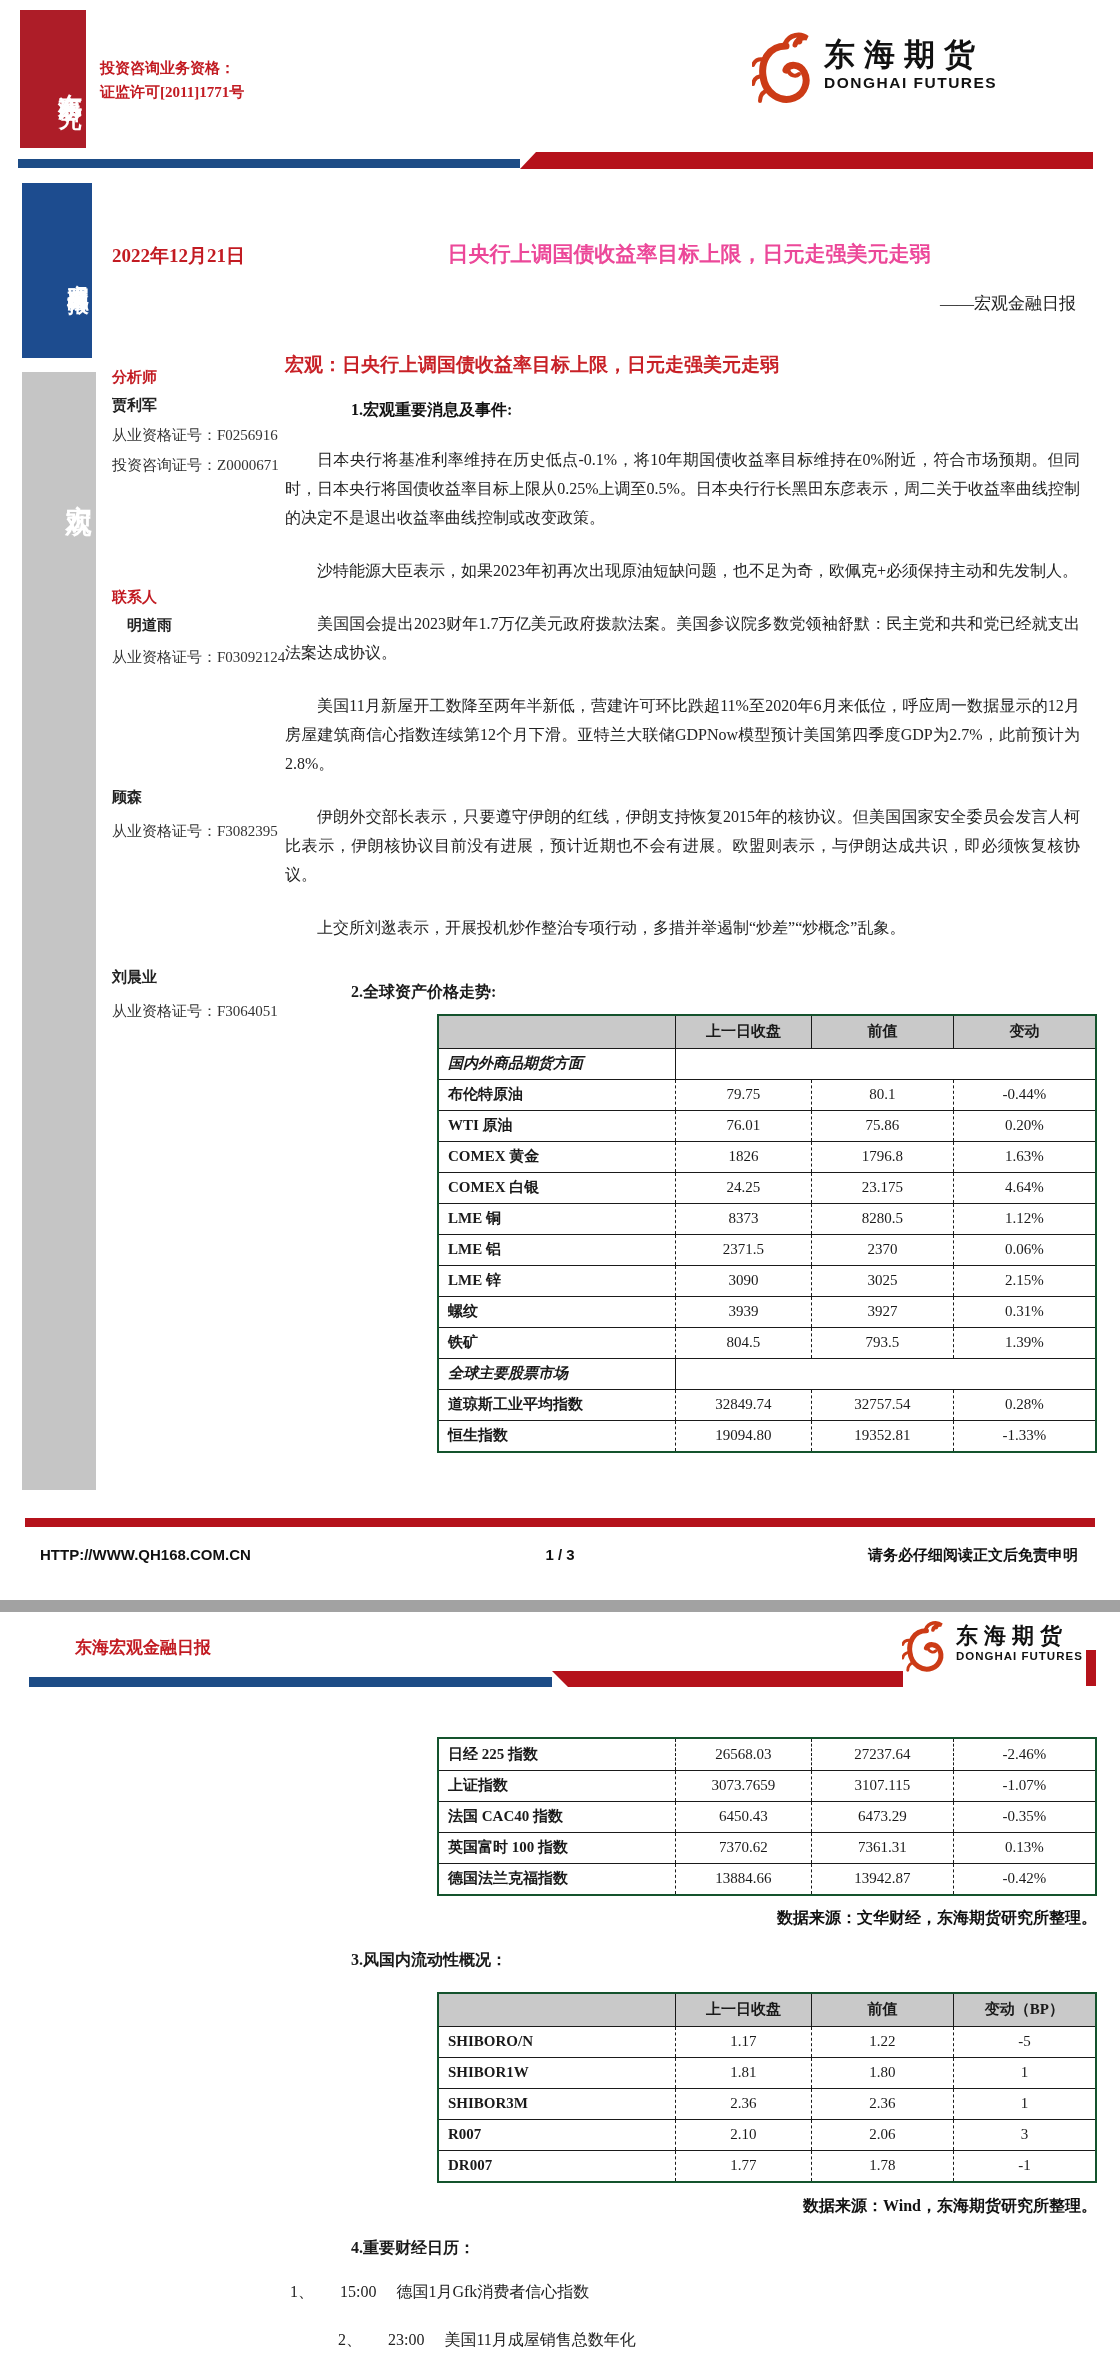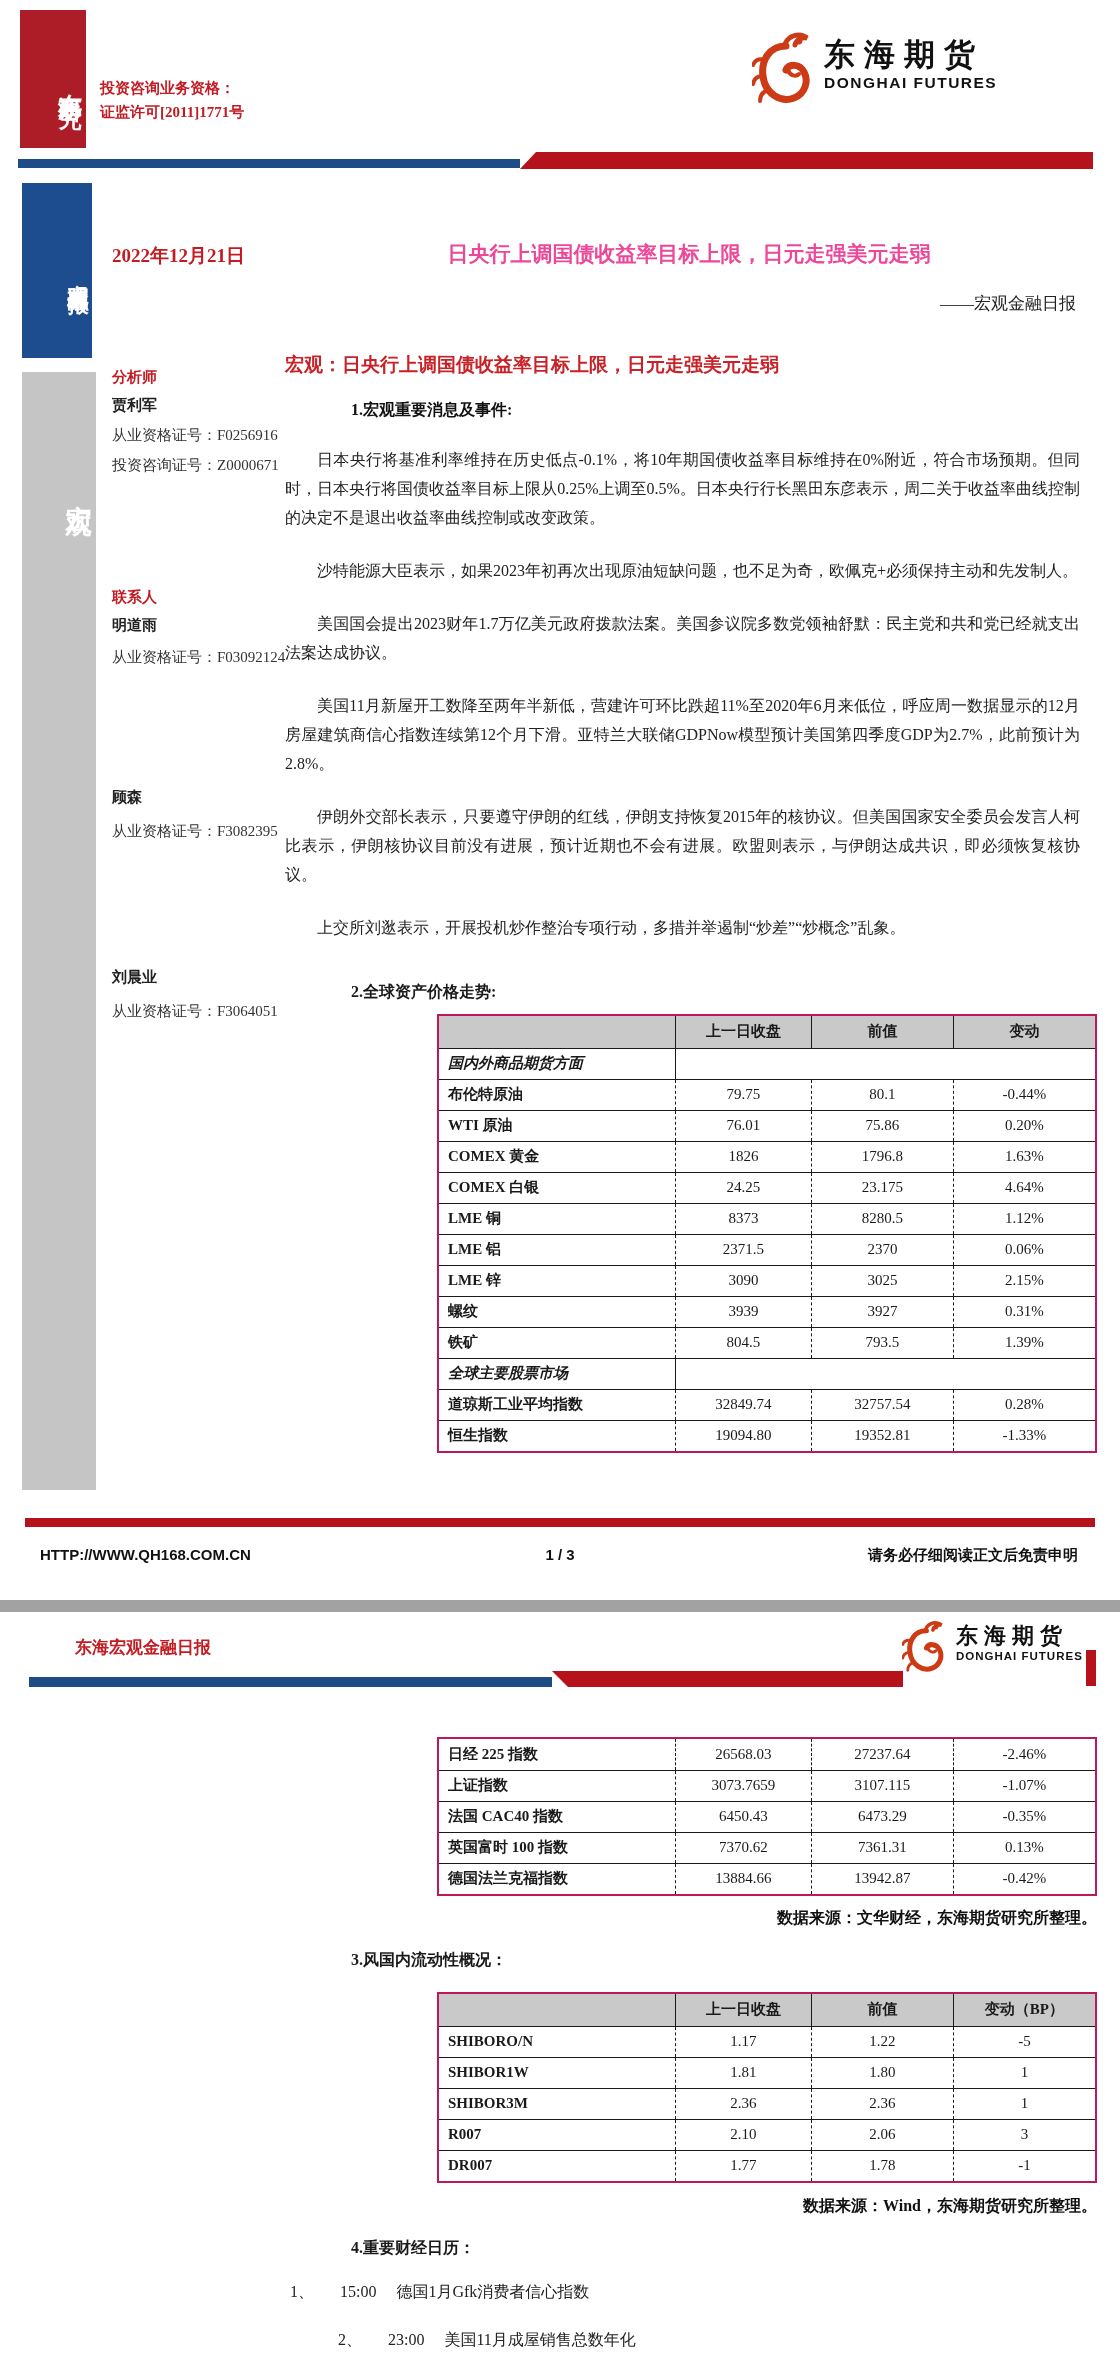--- a/index.html
+++ b/index.html
@@ -8,21 +8,21 @@
   .abs{position:absolute;}
 
   
   .vtab{display:flex;justify-content:center;color:#fff;font-weight:bold;
         writing-mode:vertical-rl;text-orientation:upright;}
   .red-tab{left:20px;top:10px;width:66px;height:138px;background:#ad1d28;font-size:24px;letter-spacing:4px;padding-top:6px;box-sizing:border-box;}
   .blue-tab{left:22px;top:183px;width:70px;height:175px;background:#1d4c8f;font-size:21px;letter-spacing:2px;padding-top:4px;box-sizing:border-box;}
   .gray-tab{left:22px;top:372px;width:74px;height:1118px;background:#c5c5c5;font-size:26px;letter-spacing:6px;
             padding-top:112px;box-sizing:border-box;justify-content:flex-start;}
 
-  .qual{left:100px;top:56px;color:#c21b22;font-weight:bold;font-size:15px;line-height:24px;margin-top:20px;}
+  .qual{left:100px;top:56px;color:#c21b22;font-weight:bold;font-size:15px;line-height:24px;}
 
   
   .logo{display:flex;align-items:flex-start;}
   .logo1{left:752px;top:24px;}
   .logo2{left:902px;top:1614px;}
   .logo-text{display:flex;flex-direction:column;margin-left:8px;}
   .logo-cn{font-weight:bold;color:#111;font-family:"Liberation Serif",serif;}
   .logo1 .logo-cn{font-size:31px;letter-spacing:9px;line-height:38px;margin-top:12px;}
   .logo2 .logo-cn{font-size:22px;letter-spacing:6px;line-height:28px;margin-top:8px;}
   .logo-en{font-weight:bold;color:#111;font-family:"Liberation Sans","DejaVu Sans",sans-serif;}
@@ -51,21 +51,21 @@
 
   
   .content{left:285px;top:400px;width:795px;}
   .h-num{margin:0 0 0 66px;font-weight:bold;font-size:16px;color:#111;}
   .content p{margin:24px 0 0 0;text-indent:2em;font-size:16px;line-height:29px;text-align:justify;color:#222;}
   .h2-abs{left:351px;top:982px;font-weight:bold;font-size:16px;}
   .h3-abs{left:351px;top:1950px;font-weight:bold;font-size:16px;}
   .h4-abs{left:351px;top:2238px;font-weight:bold;font-size:16px;}
 
   
-  .dtable-wrap{border:2px solid #be185d;width:660px;box-sizing:border-box;}
+  .dtable-wrap{border:2px solid #14532d;width:660px;box-sizing:border-box;}
   .dtable{border-collapse:collapse;table-layout:fixed;width:100%;font-size:15px;}
   .dtable td{height:31px;padding:0 9px;border-top:1px solid #1a1a1a;overflow:hidden;white-space:nowrap;box-sizing:border-box;}
   .dtable tr:first-child td{border-top:none;}
   .dtable tr.head td{background:#c9c9c9;font-weight:bold;text-align:center;height:32px;border-left:1px solid #1a1a1a;}
   .dtable tr.head td:first-child{border-left:none;}
   .dtable td.label{font-weight:bold;text-align:left;}
   .dtable td.val{text-align:center;border-left:1px dashed #1a1a1a;
                  font-family:"Liberation Serif","DejaVu Serif",serif;}
   .dtable tr.group td.label{font-style:italic;}
   .dtable td.group-rest{border-left:1px solid #1a1a1a;}
@@ -131,21 +131,21 @@
   <div class="abs date">2022年12月21日</div>
   <div class="abs title">日央行上调国债收益率目标上限，日元走强美元走弱</div>
   <div class="abs subtitle">——宏观金融日报</div>
   <div class="abs section-title">宏观：日央行上调国债收益率目标上限，日元走强美元走弱</div>
 
   <div class="abs an an-label" style="left:112px;top:368px;">分析师</div>
   <div class="abs an an-name" style="left:112px;top:396px;">贾利军</div>
   <div class="abs an an-cert" style="left:112px;top:426px;">从业资格证号：F0256916</div>
   <div class="abs an an-cert" style="left:112px;top:456px;">投资咨询证号：Z0000671</div>
   <div class="abs an an-label" style="left:112px;top:588px;">联系人</div>
-  <div class="abs an an-name" style="left:112px;top:616px;">明道雨</div>
+  <div class="abs an an-name" style="left:127px;top:616px;">明道雨</div>
   <div class="abs an an-cert" style="left:112px;top:648px;">从业资格证号：F03092124</div>
   <div class="abs an an-name" style="left:112px;top:788px;">顾森</div>
   <div class="abs an an-cert" style="left:112px;top:822px;">从业资格证号：F3082395</div>
   <div class="abs an an-name" style="left:112px;top:968px;">刘晨业</div>
   <div class="abs an an-cert" style="left:112px;top:1002px;">从业资格证号：F3064051</div>
 
   <div class="abs content">
     <div class="h-num">1.宏观重要消息及事件:</div>
     <p>日本央行将基准利率维持在历史低点-0.1%，将10年期国债收益率目标维持在0%附近，符合市场预期。但同时，日本央行将国债收益率目标上限从0.25%上调至0.5%。日本央行行长黑田东彦表示，周二关于收益率曲线控制的决定不是退出收益率曲线控制或改变政策。</p>
     <p>沙特能源大臣表示，如果2023年初再次出现原油短缺问题，也不足为奇，欧佩克+必须保持主动和先发制人。</p>

